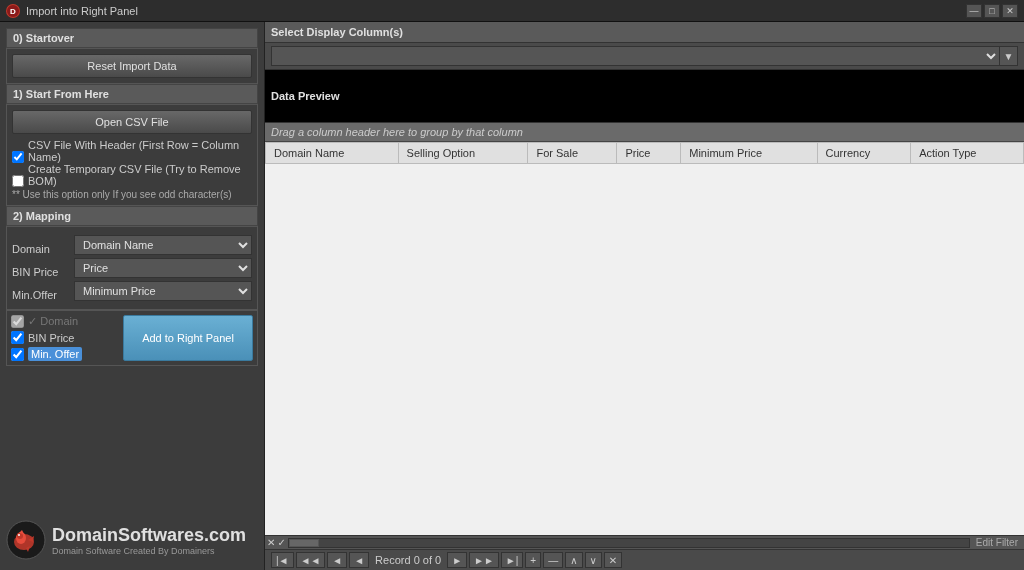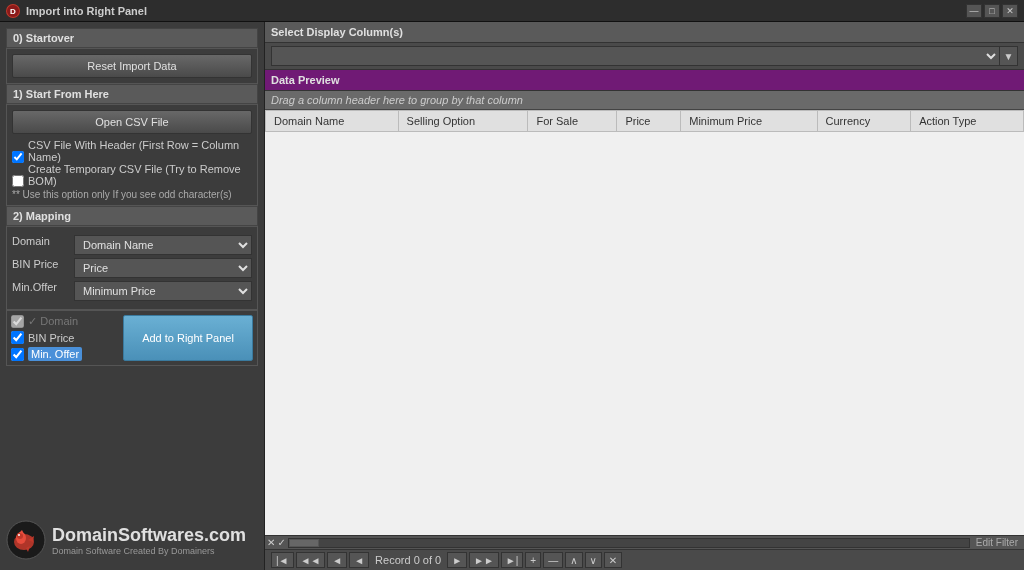--- a/index.html
+++ b/index.html
@@ -30,21 +30,20 @@
       border-radius: 50%;
       display: flex; align-items: center; justify-content: center;
       font-size: 8px;
       color: white;
       font-weight: bold;
     }
     .title-bar-text {
       flex: 1;
       font-size: 11px;
       color: #ccc;
-      font-weight: bold;
     }
     .title-bar-controls {
       display: flex;
       gap: 2px;
     }
     .title-bar-btn {
       width: 16px;
       height: 14px;
       background: #555;
       border: 1px solid #333;
@@ -114,21 +113,21 @@
 
     .note-text {
       font-size: 10px;
       color: #aaa;
       margin-top: 2px;
     }
 
     
     .mapping-row {
       display: flex;
-      align-items: flex-start;
+      align-items: flex-end;
       gap: 4px;
       margin: 3px 0;
     }
     .mapping-label {
       width: 58px;
       font-size: 11px;
       color: #ccc;
       flex-shrink: 0;
     }
     .mapping-select {
@@ -232,22 +231,22 @@
       border-left: none;
       height: 20px;
       width: 18px;
       display: flex; align-items: center; justify-content: center;
       color: #ccc;
       font-size: 10px;
       cursor: pointer;
     }
 
     .data-preview-bar {
-      background: #701a75;
-      padding: 4px 6px;
+      background: #000000;
+      padding: 20px 6px;
       border-bottom: 1px solid #333;
       font-size: 11px;
       color: #e0e0e0;
       font-weight: bold;
     }
 
     .group-hint-bar {
       background: #6a6a6a;
       padding: 3px 6px;
       font-size: 11px;

